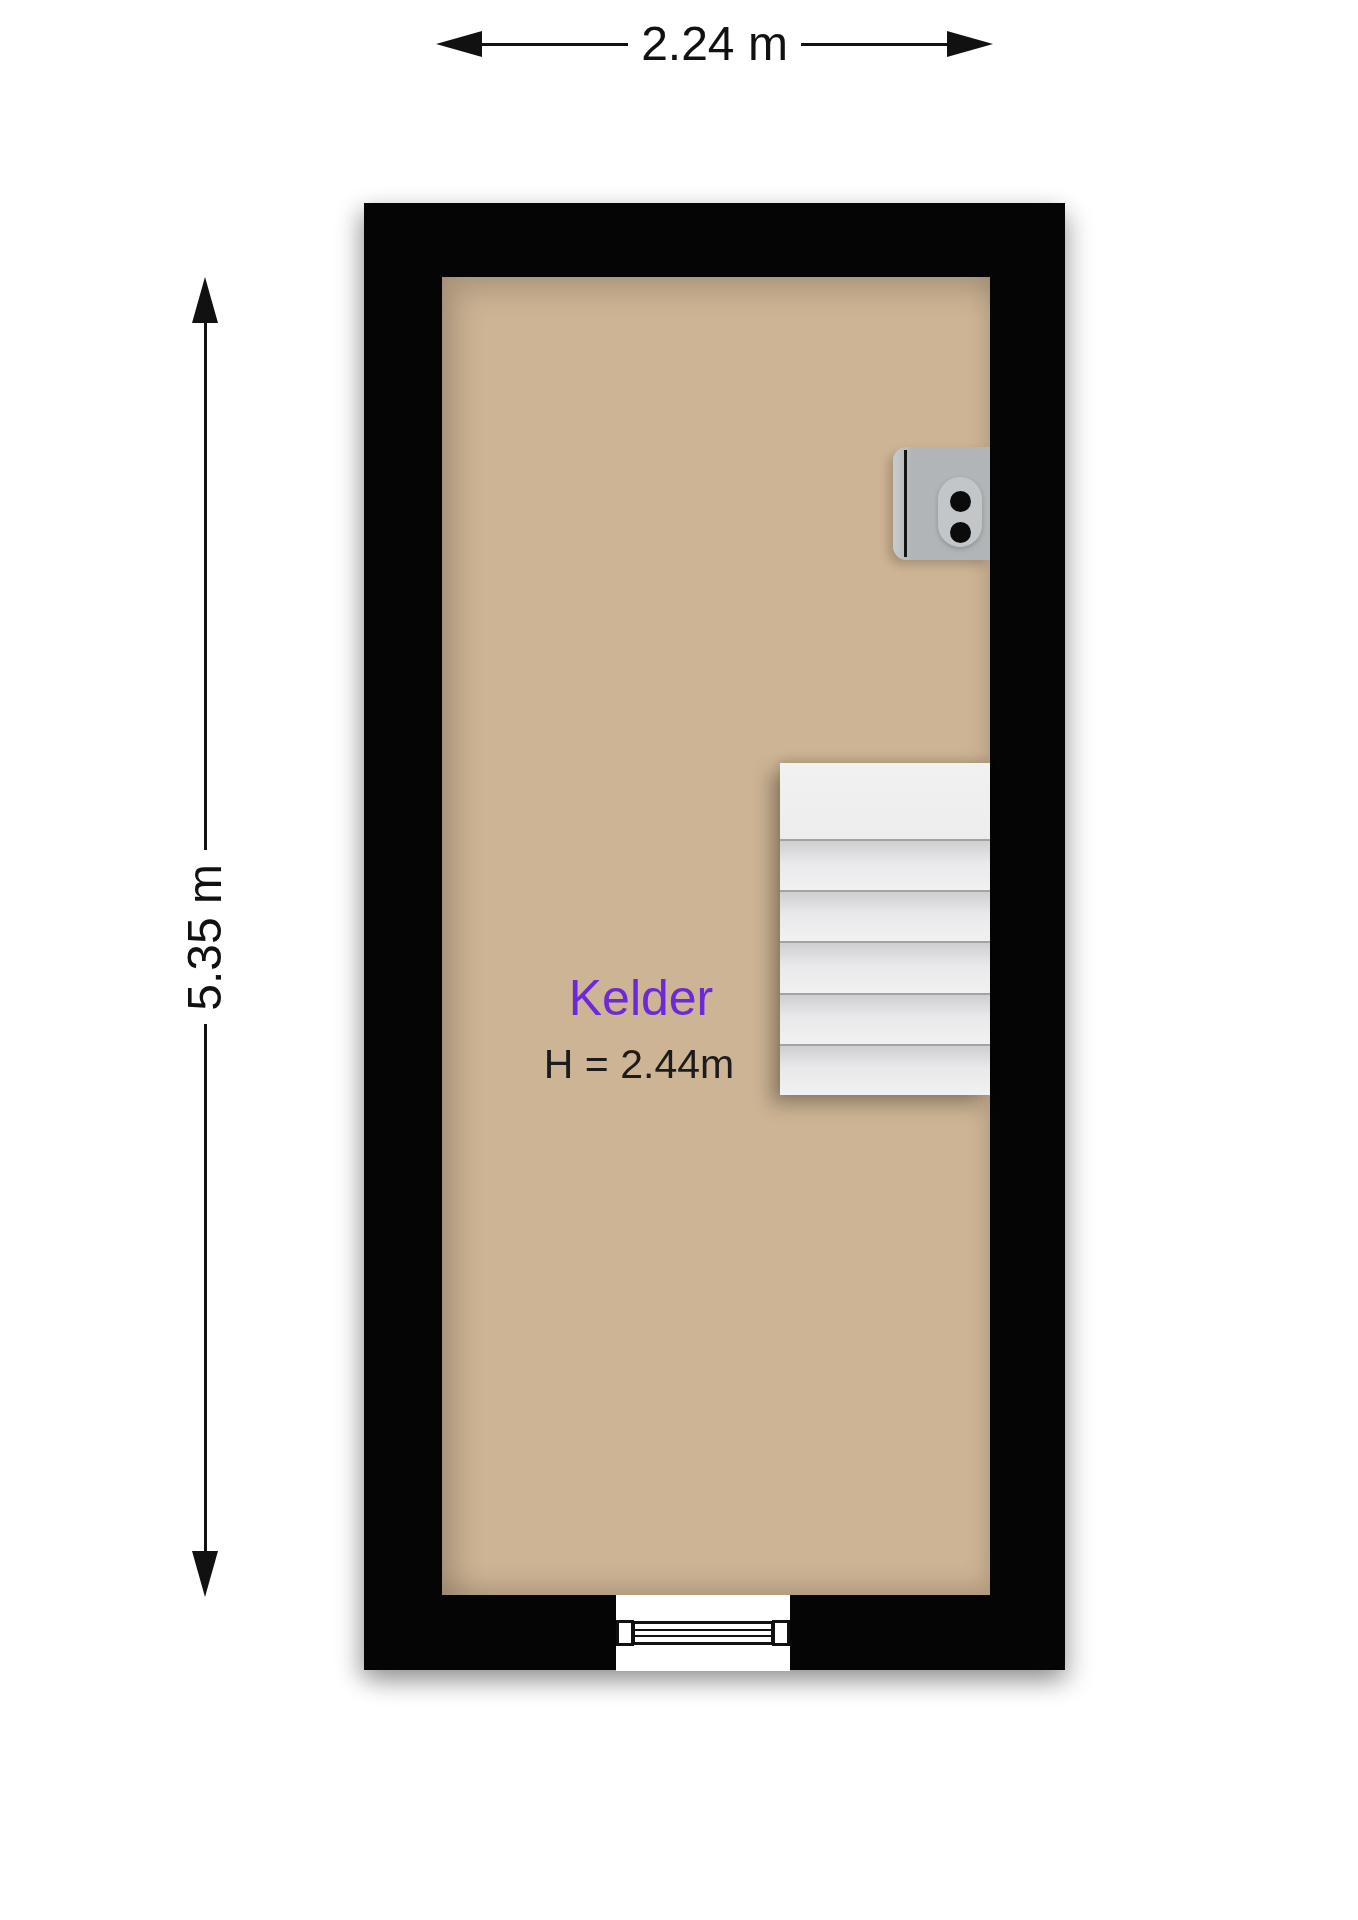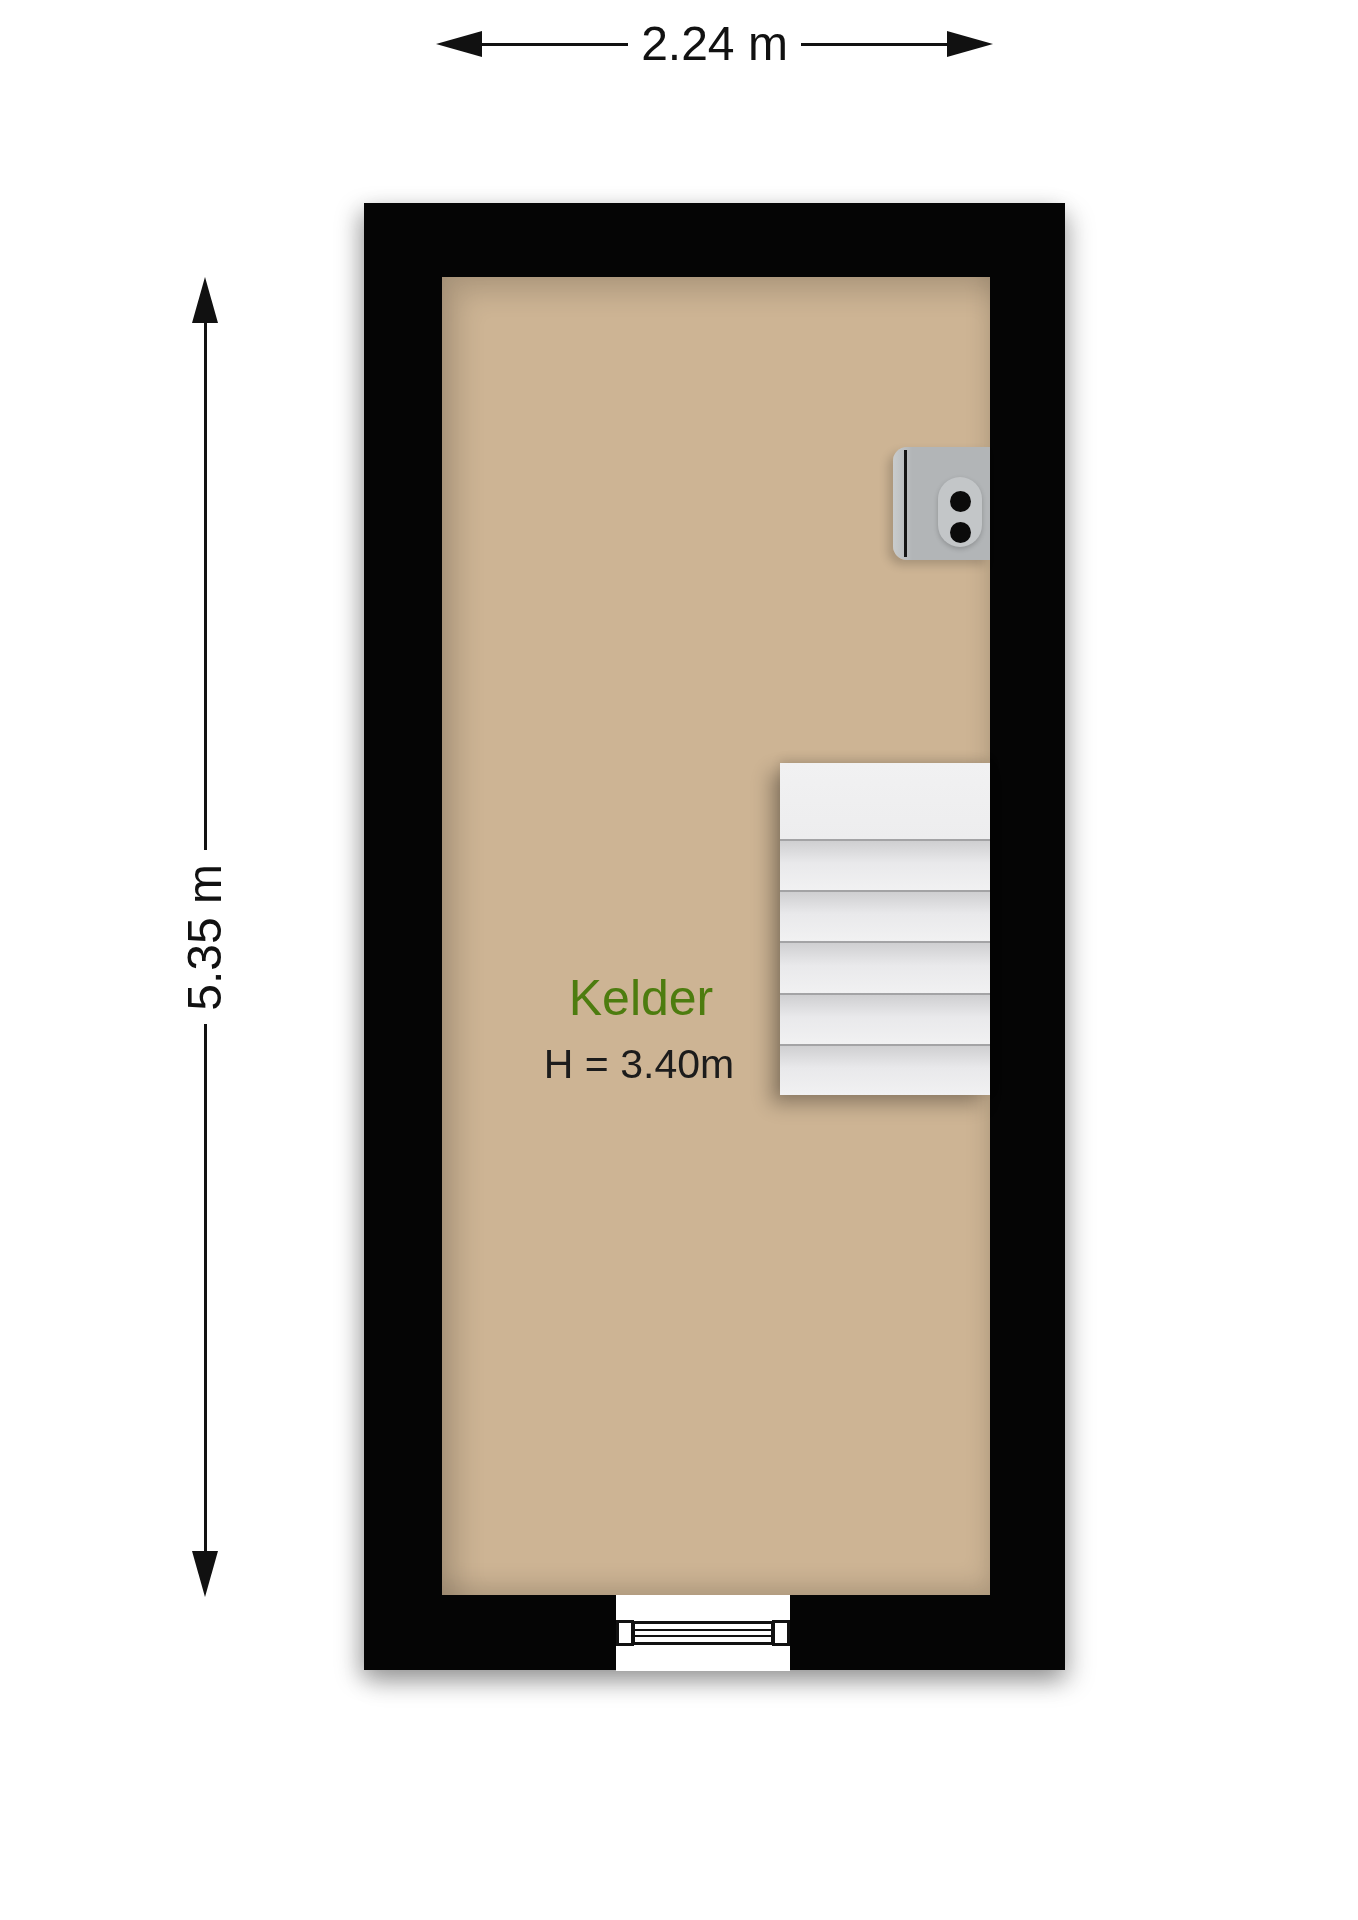--- a/index.html
+++ b/index.html
@@ -47,21 +47,21 @@
   .stairs{position:absolute;left:735px;top:763px;width:210px;height:332px;
           background:var(--stair-tread,#f0f0f1);display:flex;flex-direction:column;
           box-shadow:-9px 9px 18px rgba(0,0,0,.3),0 -3px 10px rgba(0,0,0,.12);}
   .stair-landing{height:76px;background:linear-gradient(180deg,#f1f1f2 0,#ededee 100%);}
   .stair-steps{flex:1;display:flex;flex-direction:column;}
   .stair-tread{flex:1;border-top:2px solid #a3a3a5;
                background:linear-gradient(180deg,#cfcfd1 0,#e9e9eb 45%,#f1f1f2 100%);}
 
   
   .room-name{position:absolute;left:596px;top:972px;transform:translateX(-50%);
-             font-size:50px;line-height:52px;color:#4d7c0f;white-space:nowrap;}
+             font-size:50px;line-height:52px;color:#6d28d9;white-space:nowrap;}
   .room-height{position:absolute;left:594px;top:1042px;transform:translateX(-50%);
                font-size:41px;line-height:44px;color:#1c1c1c;white-space:nowrap;}
 
   
   .opening{position:absolute;left:571px;top:1595px;width:174px;height:76px;background:#fff;}
   .window{position:absolute;left:571px;top:1620px;width:174px;height:26px;}
   .window-cap{position:absolute;top:0;bottom:0;width:18px;background:#fff;
               border:3px solid #111;box-sizing:border-box;}
   .cap-left{left:0;}
   .cap-right{right:0;}
@@ -110,21 +110,21 @@
     <div class="stair-steps">
       <div class="stair-tread"></div>
     <div class="stair-tread"></div>
         <div class="stair-tread"></div>
         <div class="stair-tread"></div>
         <div class="stair-tread"></div>
       </div>
   </div>
 
   <div class="room-name">Kelder</div>
-  <div class="room-height">H = 3.40m</div>
+  <div class="room-height">H = 2.44m</div>
 
   <div class="opening"></div>
   <div class="window">
     <div class="window-cap cap-left"></div>
     <div class="window-band">
       <div class="window-pane-line"></div>
       <div class="window-pane-line"></div>
     </div>
     <div class="window-cap cap-right"></div>
   </div>

